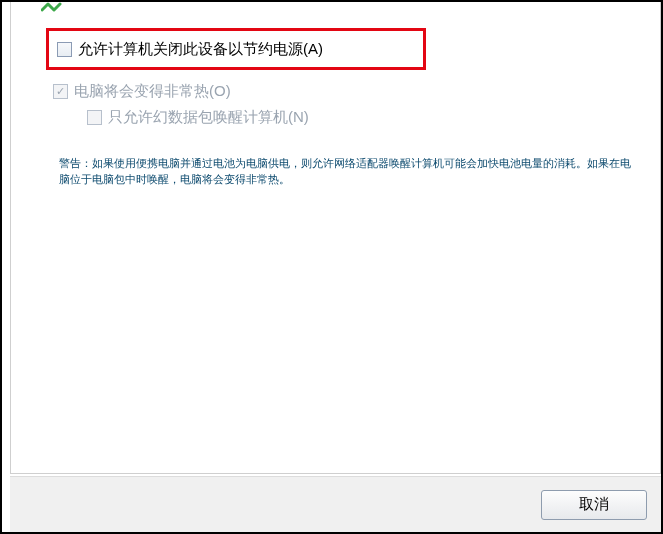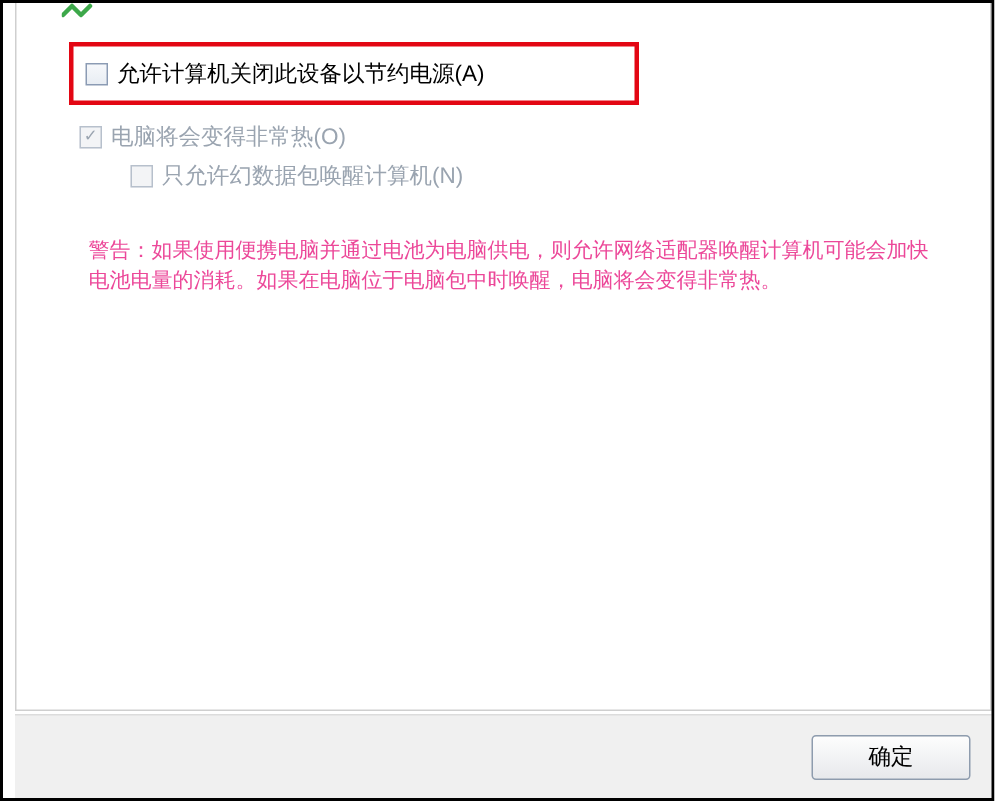--- a/index.html
+++ b/index.html
@@ -98,23 +98,23 @@
     .row3 {
       position: absolute;
       left: 76px;
       top: 104px;
     }
     .warning-text {
       position: absolute;
       left: 48px;
       top: 156px;
       right: 28px;
-      color: #ec4899;
+      color: #0c4a6e;
       line-height: 1.45;
-      font-size: 14px;
+      font-size: 11px;
     }
     .button-bar {
       position: absolute;
       left: 10px;
       right: 2px;
       bottom: 2px;
       height: 56px;
       background: #f0f0f0;
       border-top: 1px solid #dcdcdc;
       display: flex;
@@ -162,16 +162,16 @@
   <div class="checkbox-row row3">
     <span class="checkbox disabled"></span>
     <span class="label disabled">只允许幻数据包唤醒计算机(N)</span>
   </div>
 
   <div class="warning-text">警告：如果使用便携电脑并通过电池为电脑供电，则允许网络适配器唤醒计算机可能会加快电池电量的消耗。如果在电脑位于电脑包中时唤醒，电脑将会变得非常热。</div>
 
 </div>
 
 <div class="button-bar">
-  <button class="btn">确定</button>
+  <button class="btn">取消</button>
 </div>
 
 <div class="outer-border"></div>
 
 </body></html>

